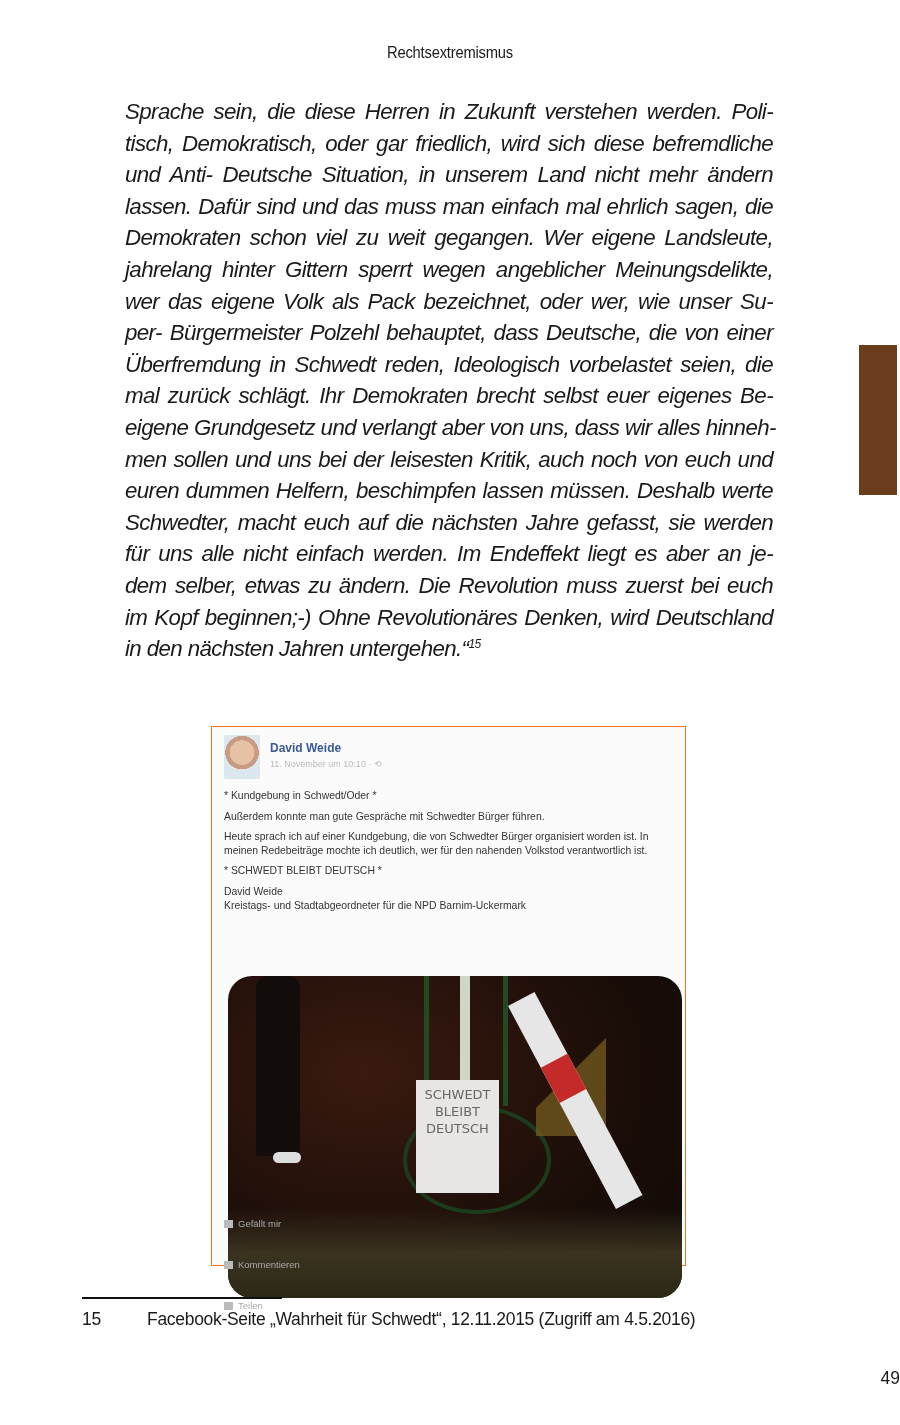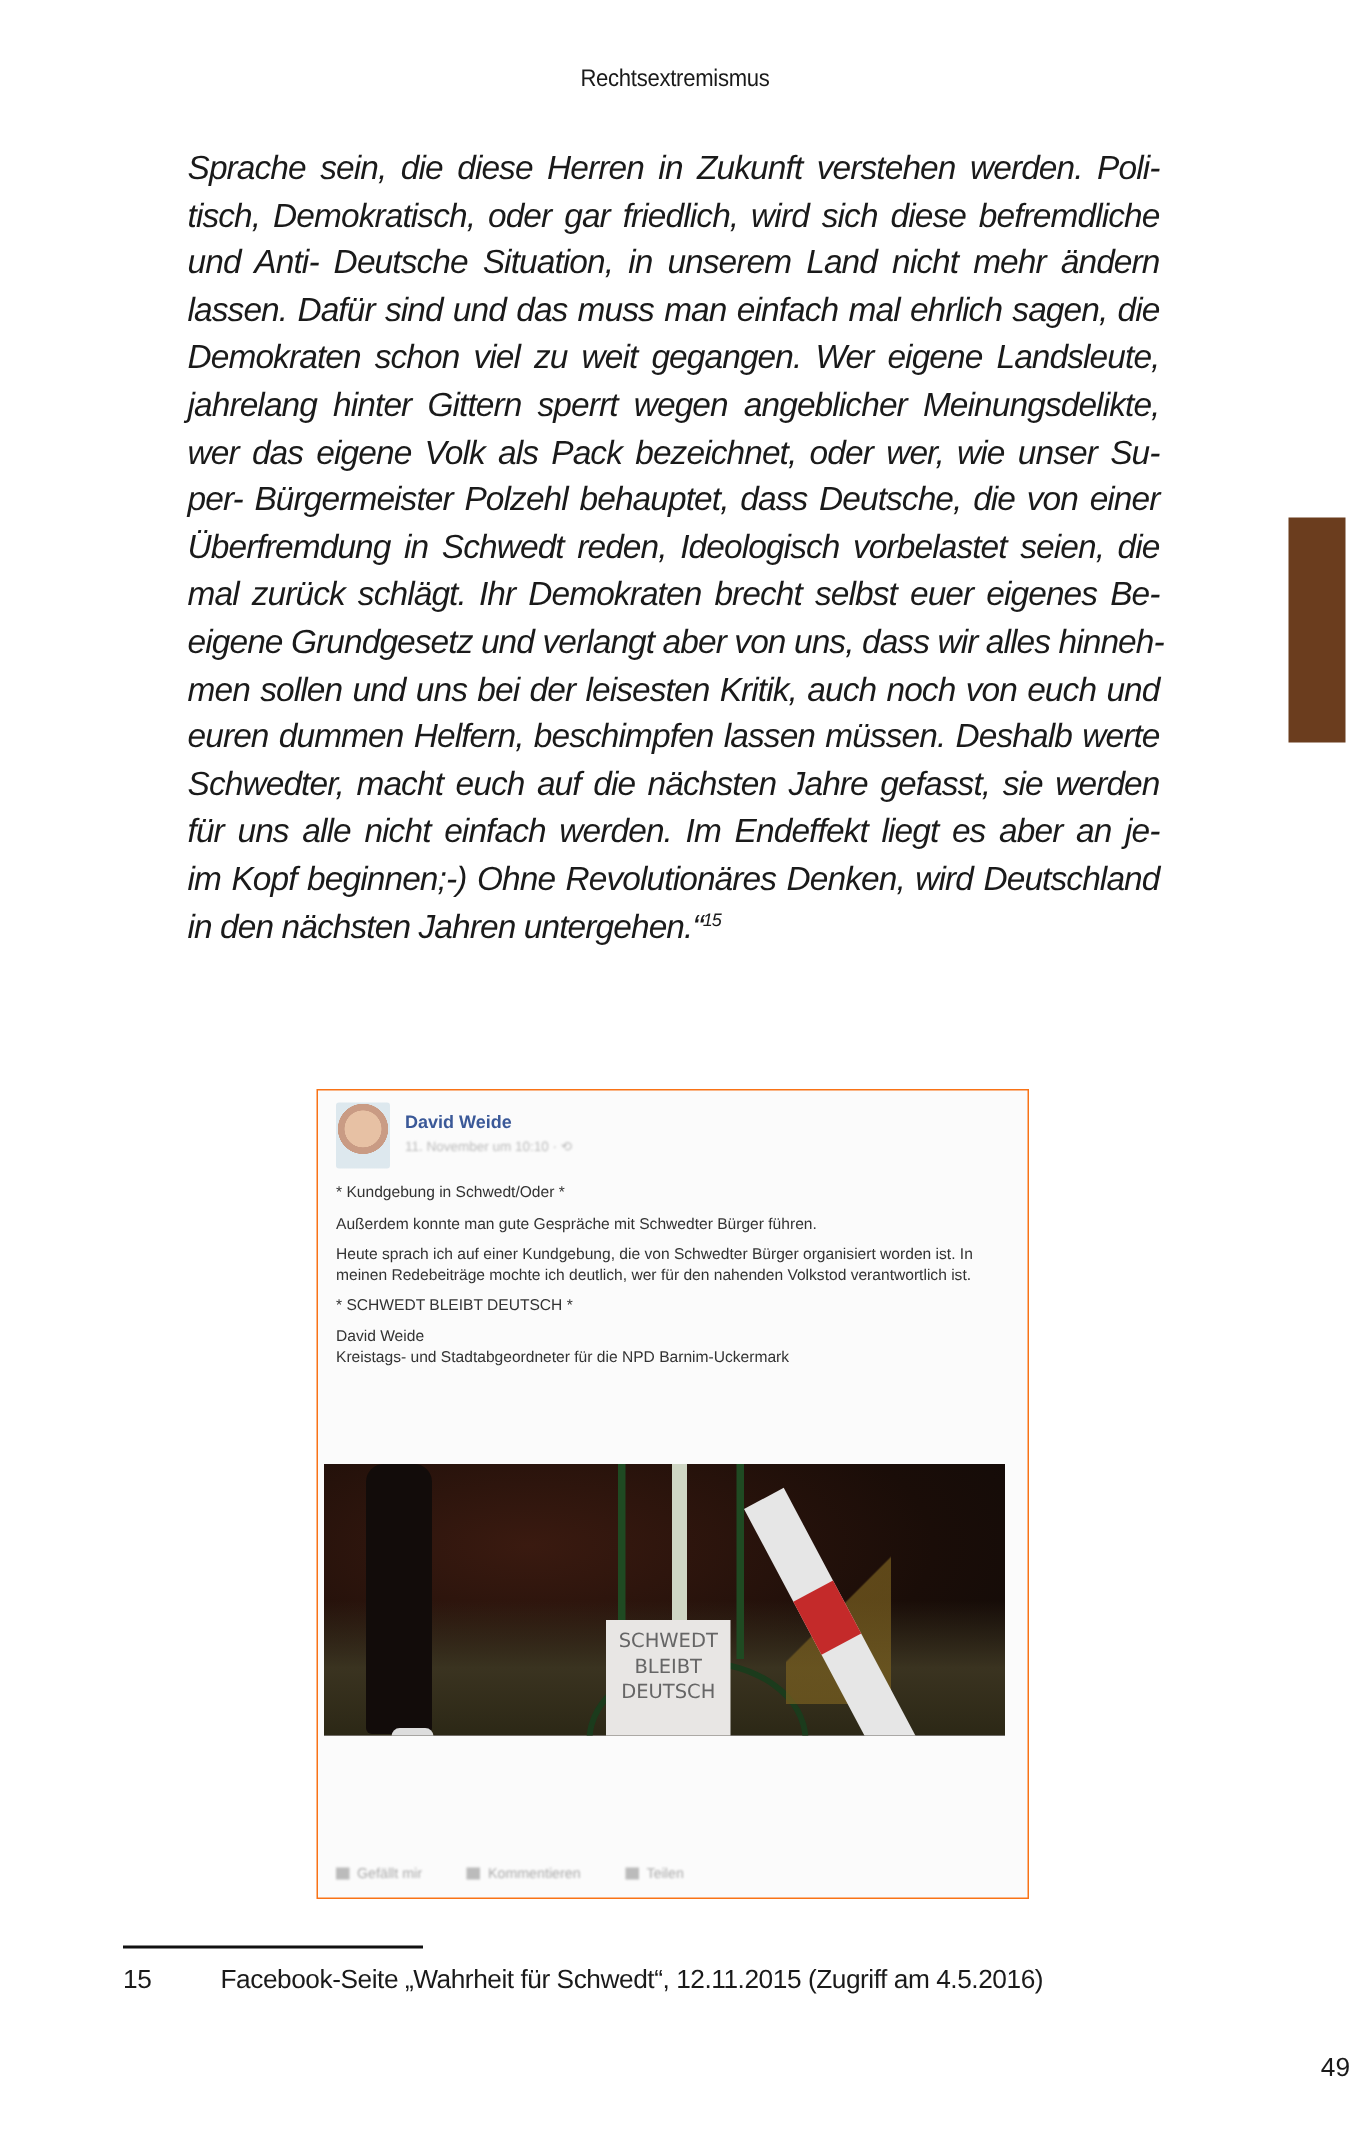--- a/index.html
+++ b/index.html
@@ -18,39 +18,39 @@
        background:#fbfbfb;box-sizing:border-box;}
   .fb-head{position:absolute;left:12px;top:8px;height:44px;display:flex;align-items:flex-start;}
   .avatar{width:36px;height:44px;border-radius:2px;
        background:radial-gradient(circle at 50% 40%,#e7c1a4 0 38%,#c99b84 39% 52%,#dde8ee 53%);}
   .fb-name-block{margin-left:10px;margin-top:6px;}
   .fb-name{font-size:12px;color:#3b5998;font-weight:bold;filter:blur(0.4px);}
   .fb-time{font-size:9px;color:#bbb;margin-top:4px;filter:blur(0.6px);}
   .fb-text{position:absolute;left:12px;top:62px;width:455px;font-size:10.4px;line-height:13.6px;
        color:#333;filter:blur(0.45px);}
   .fb-text p{margin:0 0 7px 0;}
-  .fb-photo{position:absolute;left:4px;top:249px;width:454px;height:181px;overflow:hidden;
-       background:radial-gradient(ellipse at 30% 30%,#3a1a10 0%,#1a0d08 60%,#0e0a08 100%);}
+  .fb-photo{position:absolute;left:16px;top:249px;width:454px;height:322px;overflow:hidden;
+       background:radial-gradient(ellipse at 30% 30%,#3a1a10 0%,#1a0d08 60%,#0e0a08 100%);border-radius:24px;}
   .photo-ground{position:absolute;left:0;bottom:0;width:100%;height:90px;
        background:linear-gradient(180deg,rgba(40,30,15,0) 0%,#3a3320 50%,#2c2816 100%);}
   .photo-pole{position:absolute;left:232px;top:0;width:10px;height:120px;background:#cfd6c4;}
   .photo-ring{position:absolute;left:175px;top:130px;width:140px;height:100px;border:4px solid #1b3b1c;border-radius:50%;}
   .photo-bar1{position:absolute;left:196px;top:0;width:5px;height:130px;background:#1f4a22;}
   .photo-bar2{position:absolute;left:275px;top:0;width:5px;height:130px;background:#1f4a22;}
   .photo-sign{position:absolute;left:188px;top:104px;width:83px;height:113px;background:#e8e6e4;
        color:#666;font-size:13px;line-height:17px;text-align:center;padding-top:6px;box-sizing:border-box;
        font-family:"DejaVu Sans", sans-serif;filter:blur(0.5px);}
   .photo-banner{position:absolute;left:280px;top:30px;width:30px;height:230px;background:#e6e6e6;
        transform:rotate(-28deg);transform-origin:top left;}
   .photo-banner .red{position:absolute;top:70px;left:0;width:30px;height:40px;background:#c42a2a;}
   .photo-flag{position:absolute;left:308px;top:50px;width:70px;height:110px;
        background:linear-gradient(135deg,transparent 45%,#7a6020 46%);opacity:0.7;}
   .photo-person{position:absolute;left:28px;top:0;width:44px;height:180px;background:#120c0a;border-radius:12px 12px 4px 4px;}
   .photo-shoe{position:absolute;left:45px;top:176px;width:28px;height:11px;background:#ddd;border-radius:6px;}
-  .fb-actions{position:absolute;left:12px;top:517px;display:flex;gap:30px;font-size:9.5px;color:#aaa;filter:blur(0.7px);}
+  .fb-actions{position:absolute;left:12px;top:491px;display:flex;gap:30px;font-size:9.5px;color:#aaa;filter:blur(0.7px);flex-direction:column;}
   .fb-actions span.ic{display:inline-block;width:9px;height:8px;background:#bbb;margin-right:5px;vertical-align:middle;}
   .fn-rule{position:absolute;left:82px;top:1297px;width:200px;height:2px;background:#111;}
   .footnote{position:absolute;left:82px;top:1309px;font-size:17.5px;display:flex;letter-spacing:-0.3px;}
   .footnote .num{width:65px;}
   .page-number{position:absolute;top:1368px;left:0;width:900px;text-align:right;font-size:17.5px;}
 </style>
 </head>
 <body>
 
 <div class="running-head">Rechtsextremismus</div>
@@ -66,20 +66,21 @@
   <span class="line">jahrelang hinter Gittern sperrt wegen angeblicher Meinungsdelikte,</span>
   <span class="line">wer das eigene Volk als Pack bezeichnet, oder wer, wie unser Su-</span>
   <span class="line">per- Bürgermeister Polzehl behauptet, dass Deutsche, die von einer</span>
   <span class="line">Überfremdung in Schwedt reden, Ideologisch vorbelastet seien, die</span>
   <span class="line">mal zurück schlägt. Ihr Demokraten brecht selbst euer eigenes Be-</span>
   <span class="line">eigene Grundgesetz und verlangt aber von uns, dass wir alles hinneh-</span>
   <span class="line">men sollen und uns bei der leisesten Kritik, auch noch von euch und</span>
   <span class="line">euren dummen Helfern, beschimpfen lassen müssen. Deshalb werte</span>
   <span class="line">Schwedter, macht euch auf die nächsten Jahre gefasst, sie werden</span>
   <span class="line">für uns alle nicht einfach werden. Im Endeffekt liegt es aber an je-</span>
+  <span class="line">dem selber, etwas zu ändern. Die Revolution muss zuerst bei euch</span>
   <span class="line">im Kopf beginnen;-) Ohne Revolutionäres Denken, wird Deutschland</span>
   <span class="line last"><span>in den nächsten Jahren untergehen.“</span><sup>15</sup></span>
 </div>
 
 <div class="fb-frame">
   <div class="fb-head">
     <div class="avatar"></div>
     <div class="fb-name-block">
       <div class="fb-name">David Weide</div>
       <div class="fb-time">11. November um 10:10 · ⟲</div>

